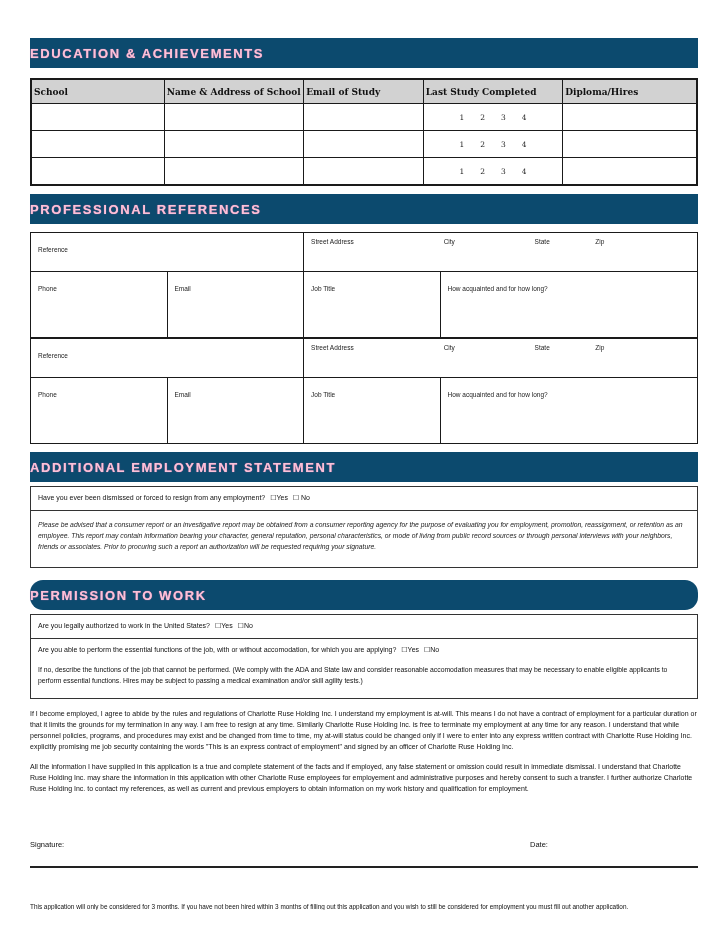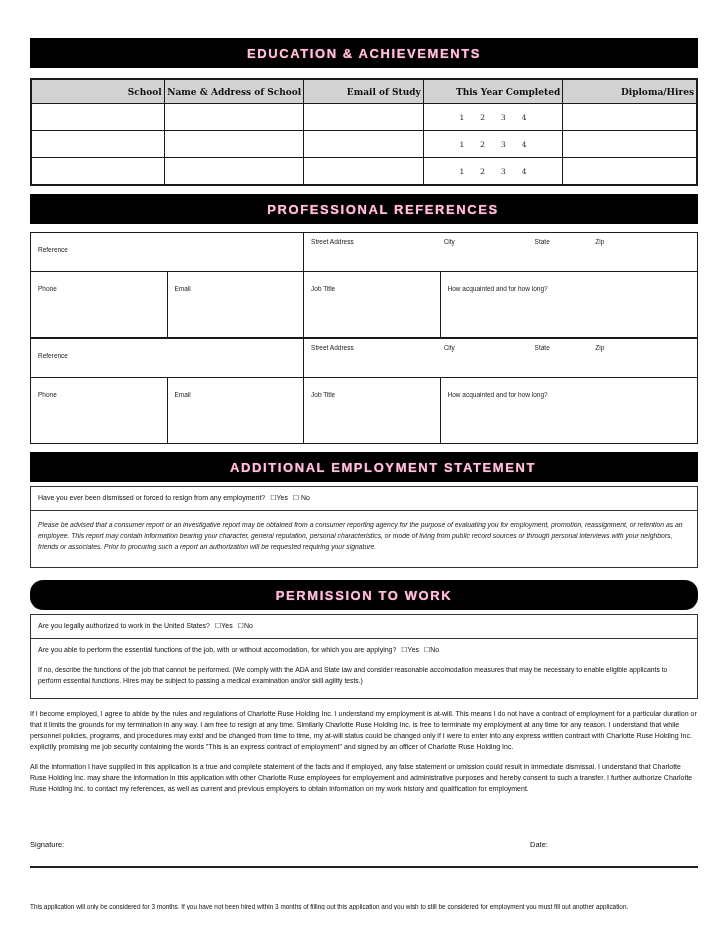--- a/index.html
+++ b/index.html
@@ -9,42 +9,41 @@
     width:728px; height:943px;
     background:#ffffff;
     font-family:"Liberation Sans", sans-serif;
     color:#111;
     overflow:hidden;
   }
   .content { padding:38px 30px 0 30px; }
 
   
   .section-bar {
-    background:#000000;
+    background:#0c4a6e;
     color:#f9c3d9;
-    text-align:center;
     font-weight:bold;
     font-size:13px;
     letter-spacing:1.6px;
     padding:8px 0 7px 0;
     text-shadow:0 0 1px #f06ba4;
   }
 
   
   .edu-table { margin-top:10px; border:2px solid #1a1a1a; }
   .edu-head, .edu-row {
     display:grid;
     grid-template-columns:20% 21% 18% 21% 20%;
   }
   .edu-head > div {
     background:#d2d2d2;
     font-family:"DejaVu Serif", serif;
     font-weight:bold;
     font-size:9px;
-    text-align:right;
+    text-align:left;
     padding:7px 2px 6px 2px;
     border-right:1px solid #1a1a1a;
   }
   .edu-head > div:last-child { border-right:none; }
   .edu-row > div {
     height:27px;
     border-top:1px solid #1a1a1a;
     border-right:1px solid #1a1a1a;
   }
   .edu-row > div:last-child { border-right:none; }
@@ -76,21 +75,21 @@
     padding:9px 7px 14px 7px;
     font-size:6.8px;
     font-style:italic;
     line-height:1.6;
     color:#222;
   }
   .adanote { padding:2px 7px 12px 7px; font-size:6.8px; line-height:1.65; color:#111; }
   .cb { margin-left:3px; cursor:pointer; }
 
   
-  .gap8 { margin-top:8px;padding-left:38px; } .gap12 { margin-top:12px;border-radius:13px; }
+  .gap8 { margin-top:8px; } .gap12 { margin-top:12px;border-radius:13px; }
 
   
   .stmt { margin-top:9px; font-size:7px; line-height:1.58; color:#111; }
   .stmt + .stmt { margin-top:9px; }
 
   
   .sig-row { position:relative; margin-top:46px; height:12px; }
   .sig-label { position:absolute; left:0; top:0; font-weight:normal; font-size:7.5px; }
   .date-label { position:absolute; left:500px; top:0; font-weight:normal; font-size:7.5px; }
   .sig-line { border-top:2px solid #222; margin-top:14px; }
@@ -112,21 +111,21 @@
 <div class="page">
   <div class="content">
 
     <div class="section-bar">EDUCATION &amp; ACHIEVEMENTS</div>
 
     <div class="edu-table">
       <div class="edu-head">
         <div>School</div>
         <div>Name &amp; Address of School</div>
         <div>Email of Study</div>
-        <div>This Year Completed</div>
+        <div>Last Study Completed</div>
         <div>Diploma/Hires</div>
       </div>
       <div class="edu-row">
         <div></div>
         <div></div>
         <div></div>
         <div class="years">
           <span>1</span>
           <span>2</span>
           <span>3</span>

